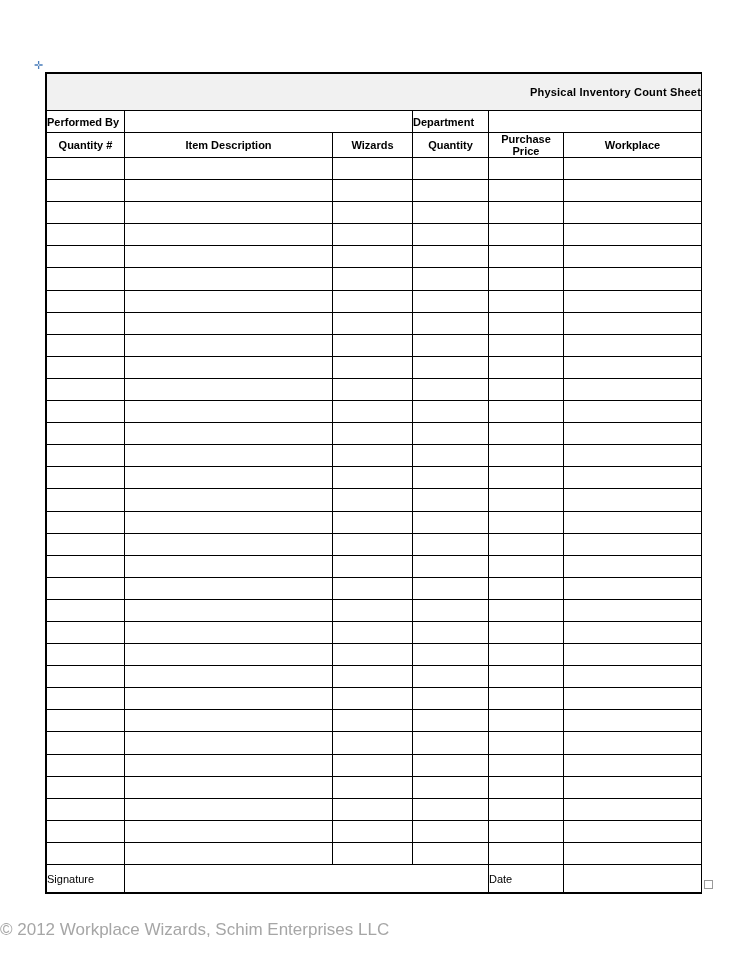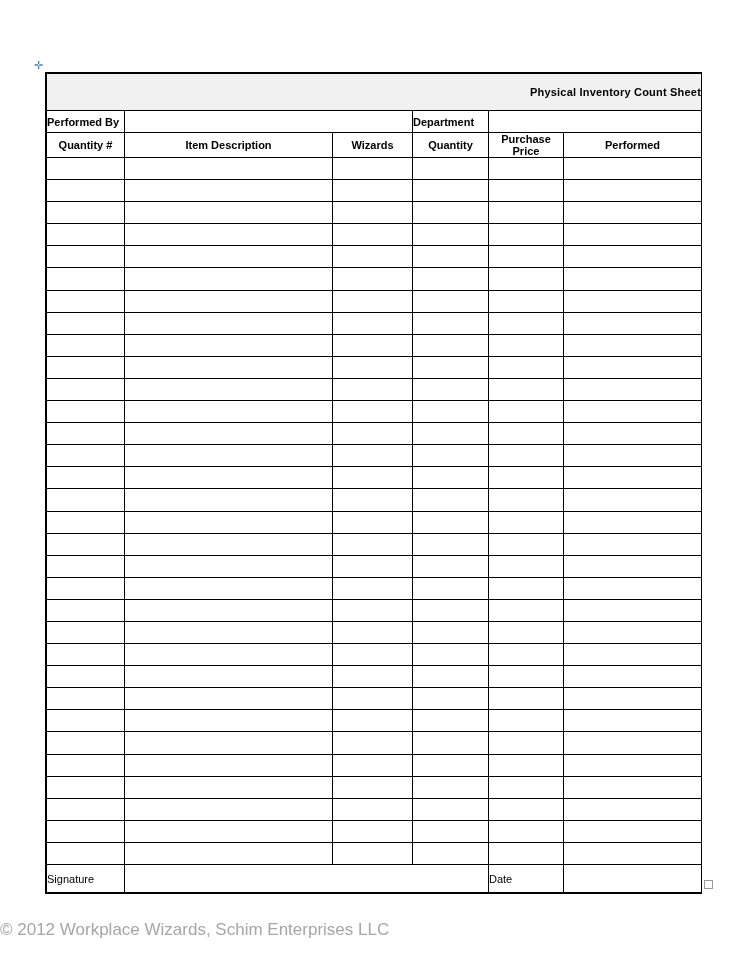--- a/index.html
+++ b/index.html
@@ -148,21 +148,21 @@
           <td class="meta-label">Department</td>
           <td class="meta-blank" colspan="2"></td>
         </tr>
 
         <tr>
           <th class="col-head">Quantity #</th>
           <th class="col-head left">Item Description</th>
           <th class="col-head">Wizards</th>
           <th class="col-head">Quantity</th>
           <th class="col-head">Purchase Price</th>
-          <th class="col-head">Performed</th>
+          <th class="col-head">Workplace</th>
         </tr>
       </tbody>
 
       <tbody id="entry-rows">
           <tr>
             <td class="body-cell"></td>
             <td class="body-cell"></td>
             <td class="body-cell"></td>
             <td class="body-cell"></td>
             <td class="body-cell"></td>

